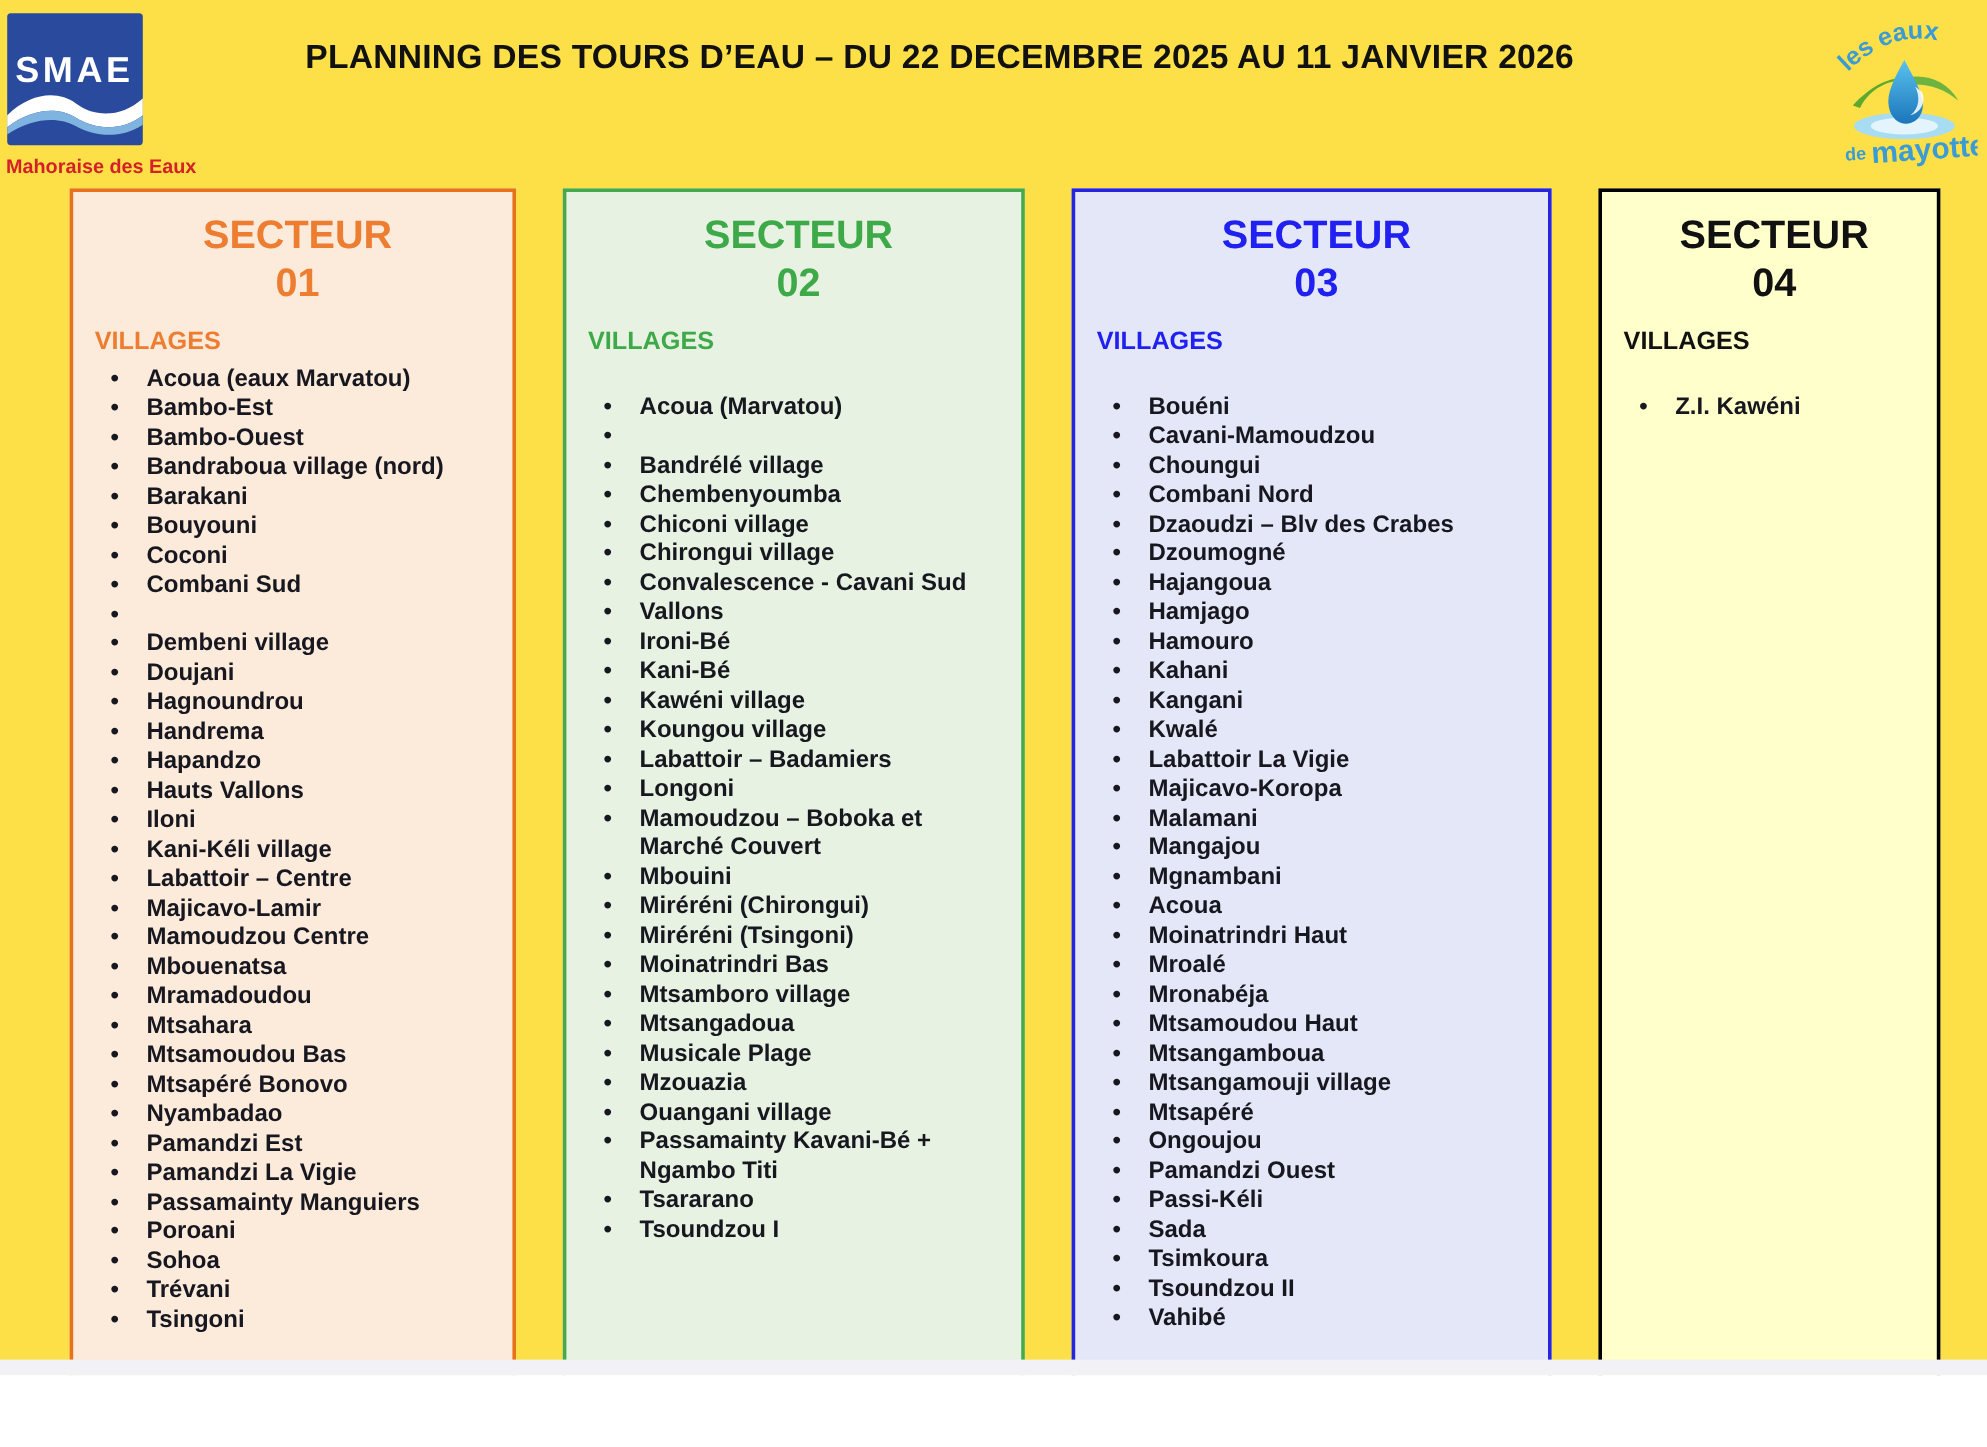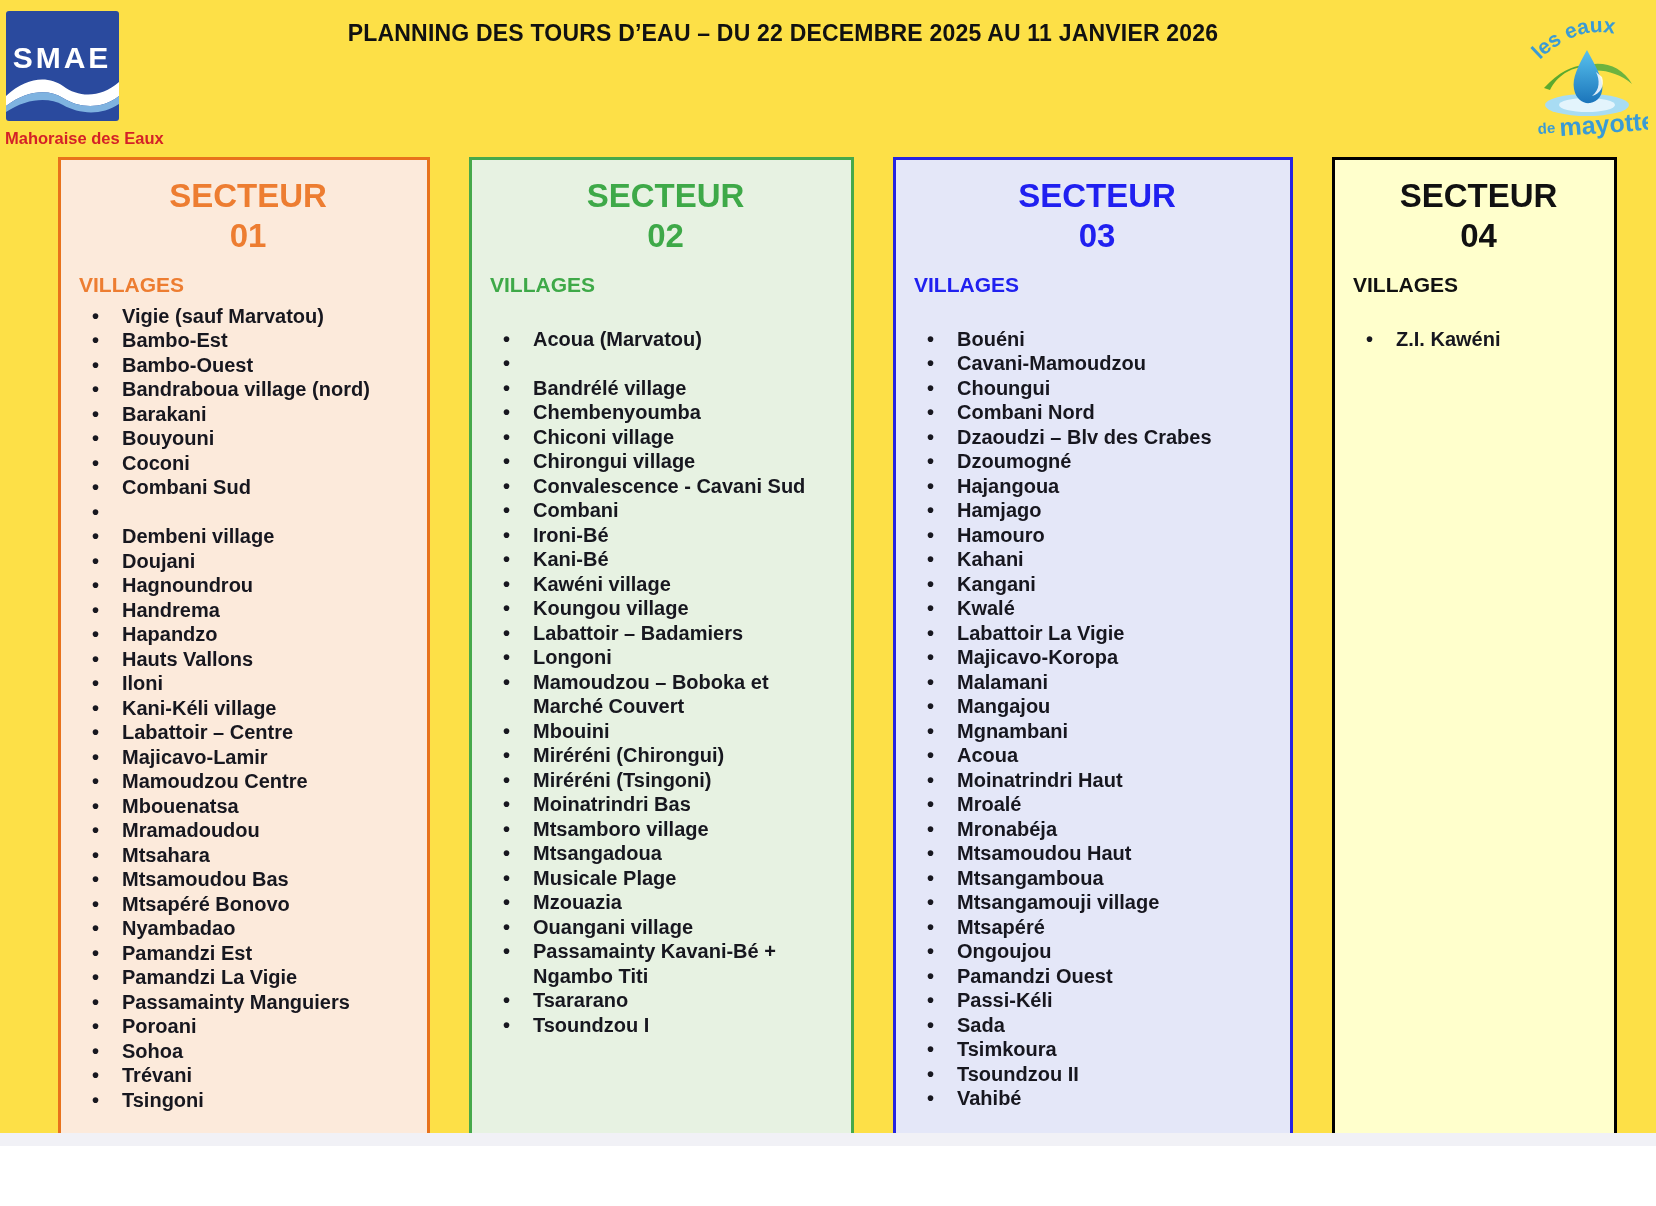--- a/index.html
+++ b/index.html
@@ -5,22 +5,22 @@
   html,body { margin:0; padding:0; background:#fff; }
   .page {
     position:relative; width:1656px; height:1146px; background:#fde047;
     font-family:"Liberation Sans", sans-serif; overflow:hidden;
   }
   
   .header { position:absolute; top:0; left:0; right:0; height:150px; display:flex; align-items:flex-start; }
   .smae-logo { position:absolute; left:5px; top:10px; width:150px; text-align:left; }
   .smae-sub { color:#D42127; font-weight:bold; font-size:16.5px; margin-top:3px; white-space:nowrap; }
   .page-title {
-    position:absolute; left:150px; right:240px; top:20px; margin:0;
-    text-align:center; font-size:23px; font-weight:bold; color:#111; letter-spacing:0.2px;
+    position:absolute; left:150px; right:240px; top:20px; margin:12px;
+    text-align:center; font-size:28px; font-weight:bold; color:#111; letter-spacing:0.2px;
   }
   .mayotte-logo { position:absolute; right:8px; top:4px; width:122px; }
   
   .sectors { position:absolute; top:157px; left:58px; display:flex; gap:39px; }
   .sector {
     box-sizing:border-box; height:1035px;
     background:var(--bg); border:3px solid var(--border);
     padding:12px 10px 0 18px;
   }
   .sector:nth-child(1){ width:372px; }
@@ -82,21 +82,21 @@
     </div>
   </div>
 
   <main class="sectors" id="sectors">
       <section class="sector" style="--accent: #ED7D31; --border: #E8721B; --bg: #FCEADB;">
         <h2 class="sector-title"><span>SECTEUR</span><br><span>01</span></h2>
         <div class="villages-label">VILLAGES</div>
         <ul class="village-list">
           <li>
             <span class="bullet">•</span>
-            <span class="vtext">Vigie (sauf Marvatou)</span>
+            <span class="vtext">Acoua (eaux Marvatou)</span>
           </li>
           <li>
             <span class="bullet">•</span>
             <span class="vtext">Bambo-Est</span>
           </li>
           <li>
             <span class="bullet">•</span>
             <span class="vtext">Bambo-Ouest</span>
           </li>
           <li>
@@ -246,21 +246,21 @@
           <li>
             <span class="bullet">•</span>
             <span class="vtext">Chirongui village</span>
           </li>
           <li>
             <span class="bullet">•</span>
             <span class="vtext">Convalescence - Cavani Sud</span>
           </li>
           <li>
             <span class="bullet">•</span>
-            <span class="vtext">Combani</span>
+            <span class="vtext">Vallons</span>
           </li>
           <li>
             <span class="bullet">•</span>
             <span class="vtext">Ironi-Bé</span>
           </li>
           <li>
             <span class="bullet">•</span>
             <span class="vtext">Kani-Bé</span>
           </li>
           <li>

